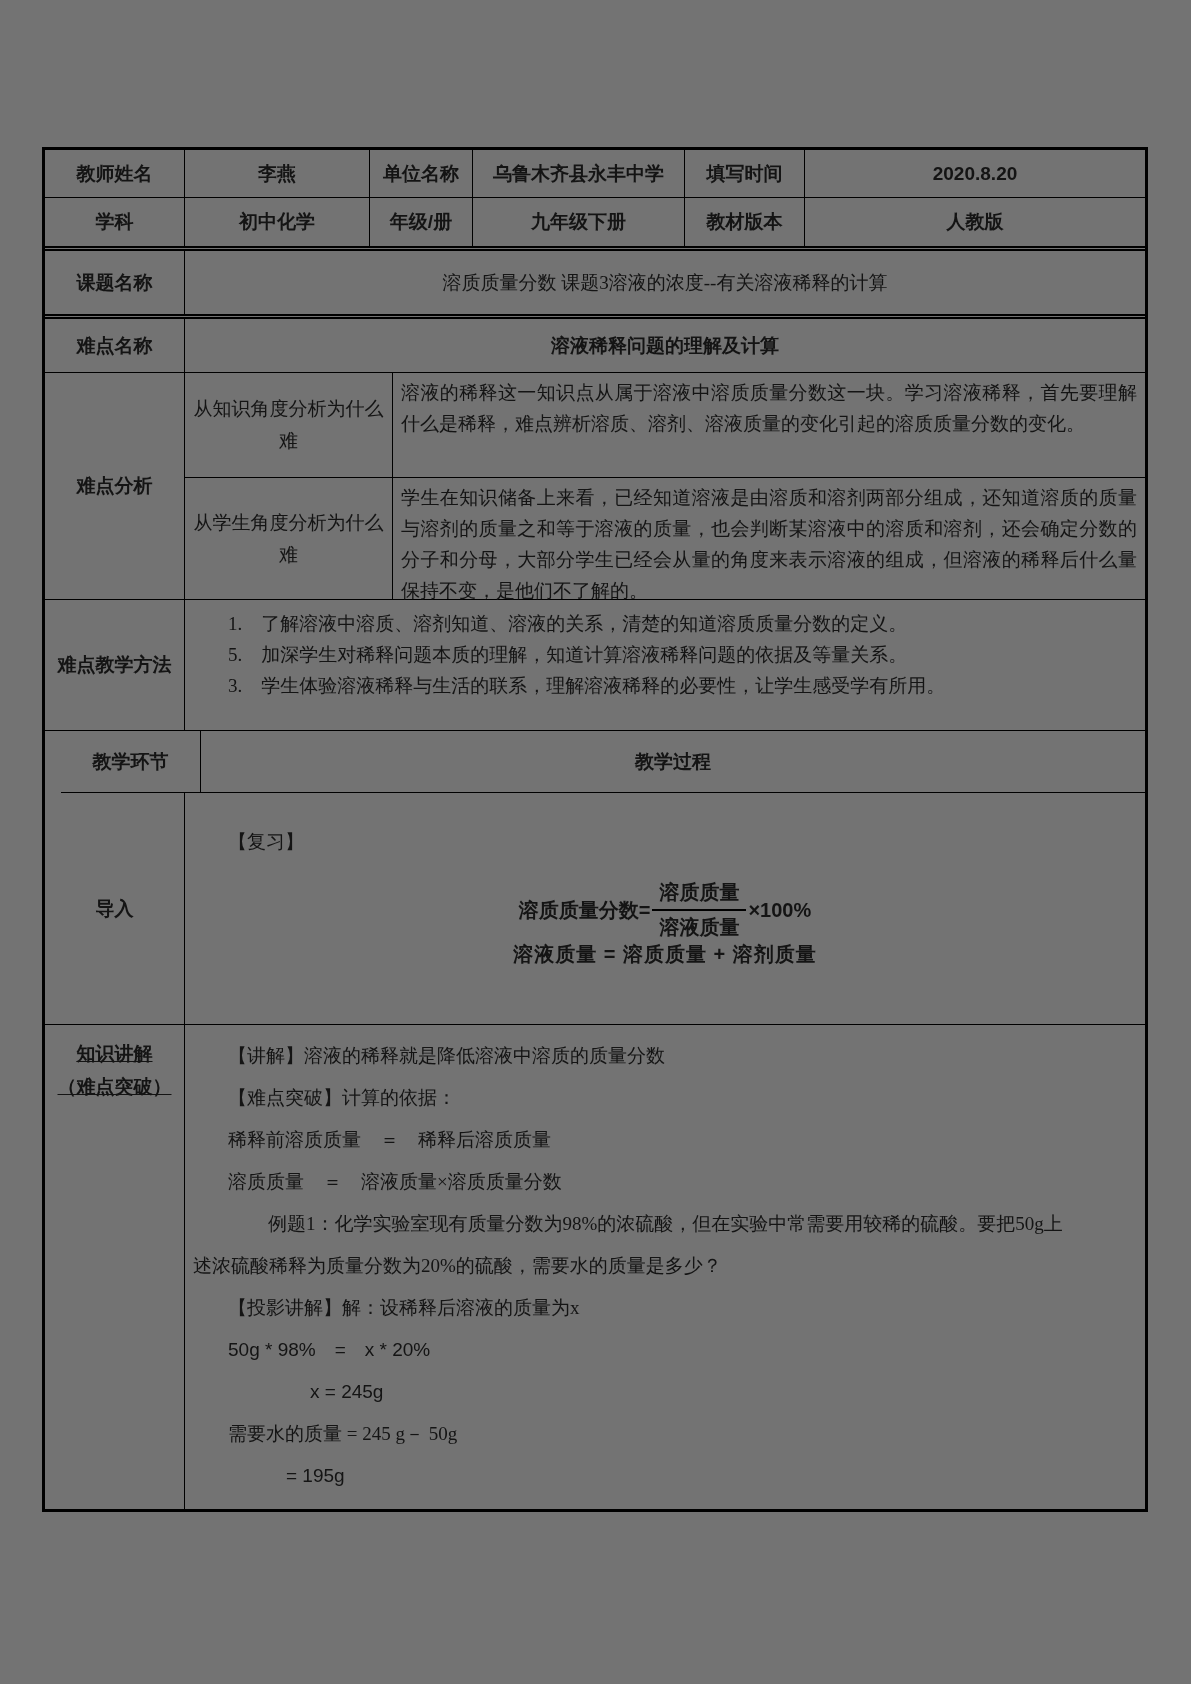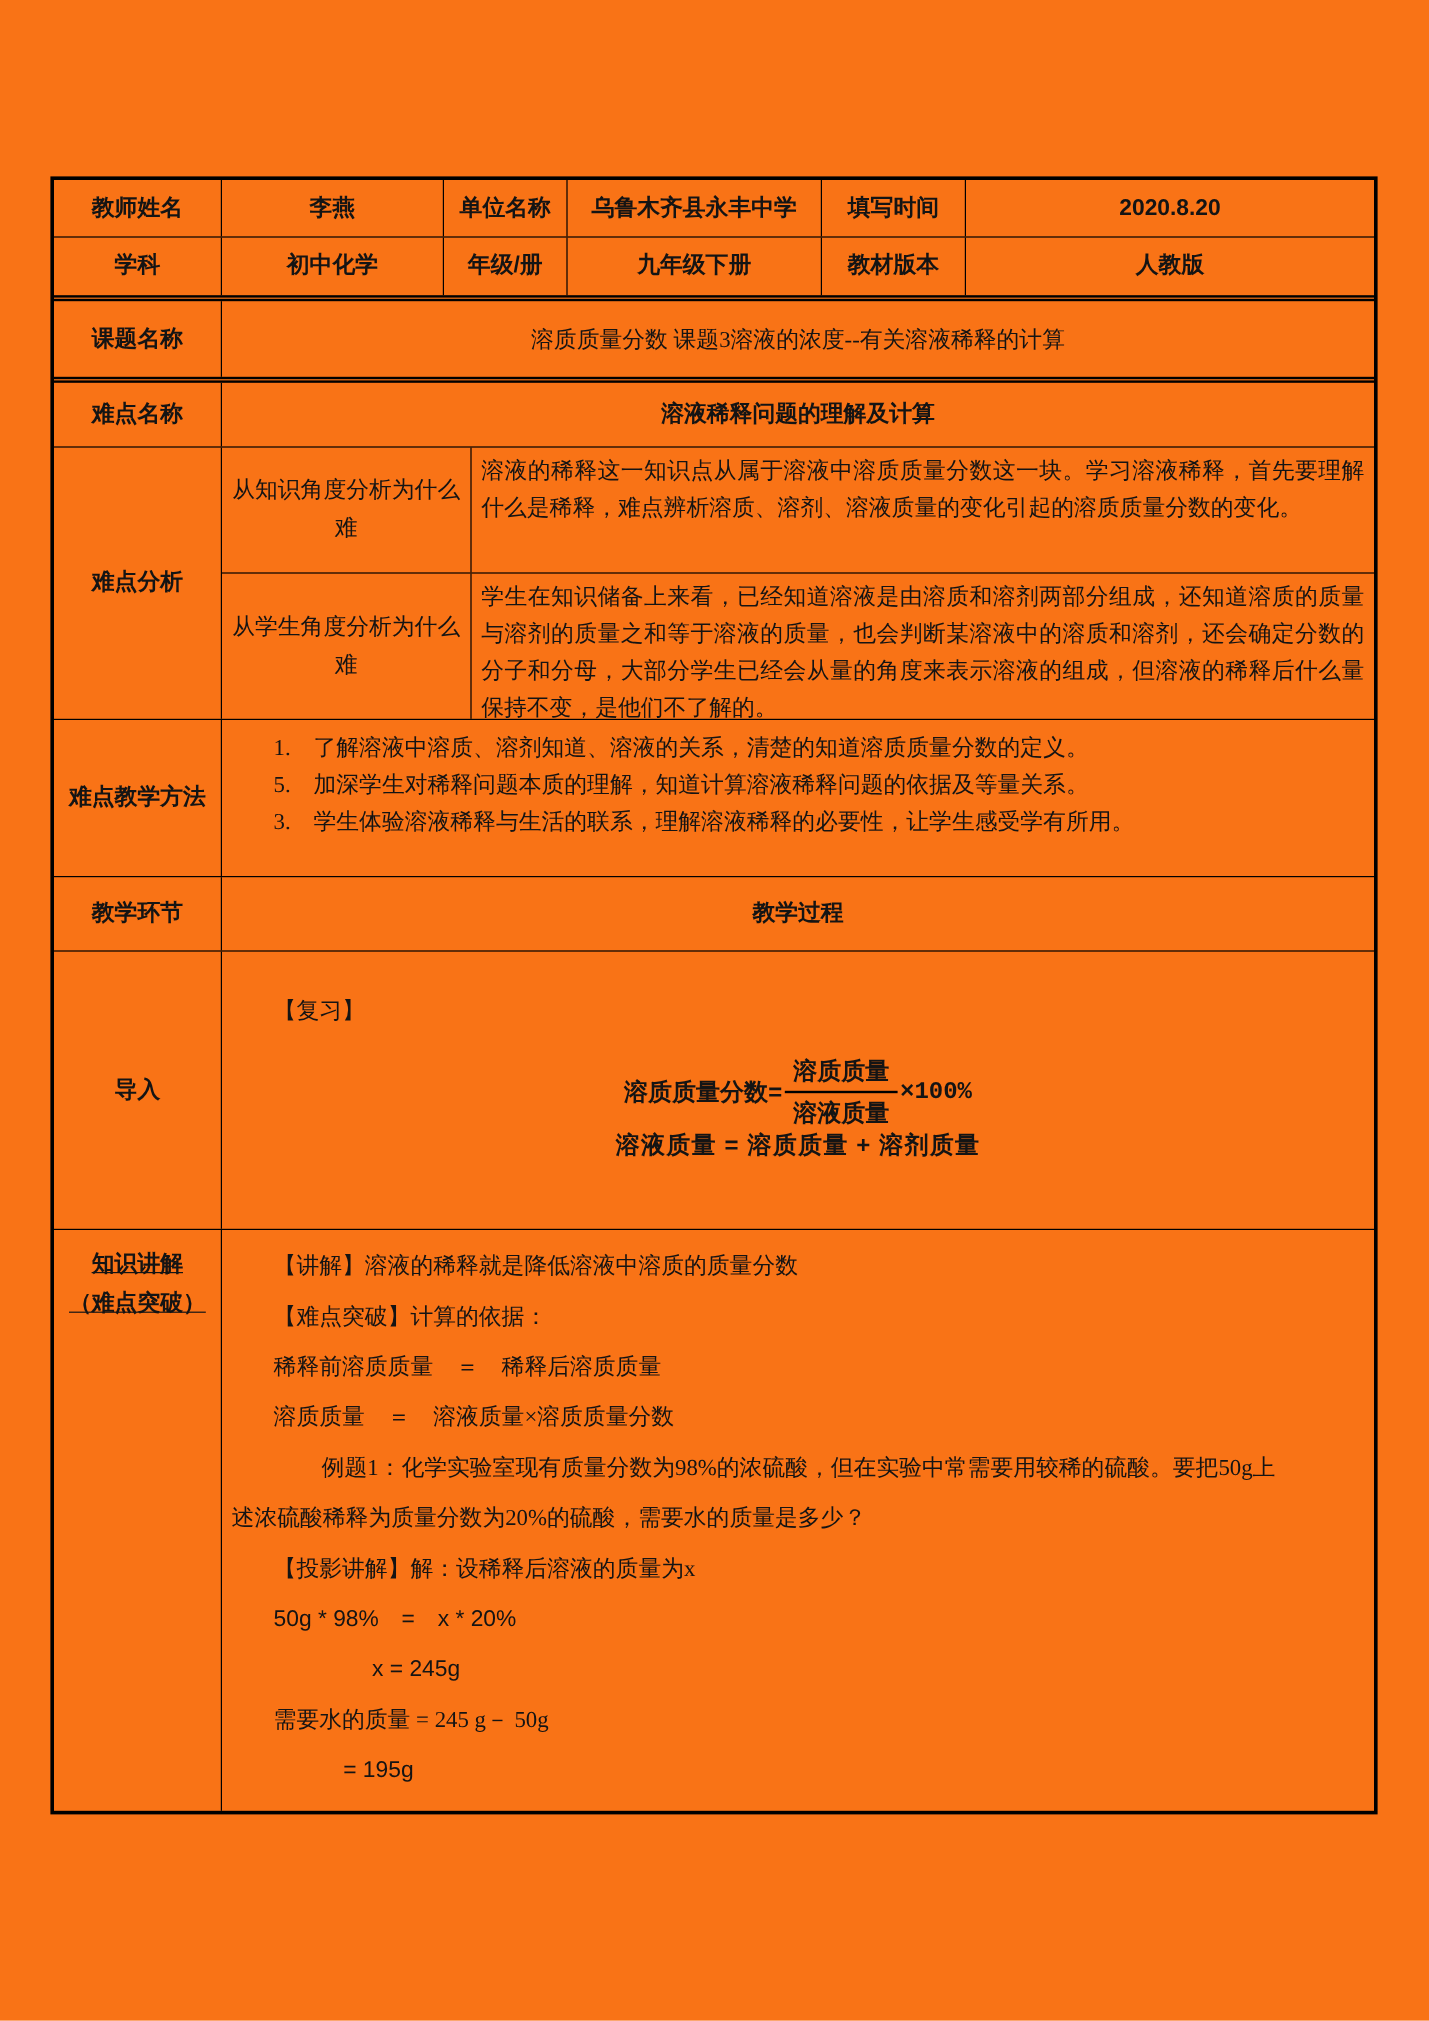--- a/index.html
+++ b/index.html
@@ -1,20 +1,20 @@
 <!DOCTYPE html>
 <html><head>
 <meta charset="utf-8">
 <style>
   html,body{margin:0;padding:0;background:#ffffff;}
   .page{
     position:relative;
     width:1191px;
     height:1684px;
-    background:#f97316;
+    background:#737373;
     font-family:"Liberation Serif","DejaVu Serif",serif;
     color:#141414;
     overflow:hidden;
   }
   .tbl{
     position:absolute;
     left:42px;
     top:147px;
     width:1106px;
     box-sizing:border-box;
@@ -30,21 +30,21 @@
     font-weight:bold;
     font-size:19px;
     line-height:26px;
   }
   .r1{height:48px;}
   .r2{height:53px;}
   .r3{height:68px;}
   .r4{height:54px;}
   .r5{height:227px;}
   .r6{height:131px;}
-  .r7{height:62px;}
+  .r7{height:62px;margin-left:16px;}
   .r8{height:232px;}
   .r9{height:484px;}
   .w1{width:140px;}
   .w2{width:185px;}
   .w3{width:103px;}
   .w4{width:212px;}
   .w5{width:120px;}
   .wf{flex:1;}
   .topic-val{font-size:19px;font-family:"Liberation Serif","DejaVu Serif",serif;font-weight:400;}
   
@@ -68,21 +68,21 @@
   }
   
   .tm-list{flex:1;padding:8px 10px 0 43px;box-sizing:border-box;}
   .tm-item{font-size:19px;line-height:31px;text-align:left;}
   
   .intro-cell{flex:1;position:relative;box-sizing:border-box;display:block;}
   .review-tag{font-size:19px;margin:36px 0 0 43px;text-align:left;}
   .formula-line{
     margin-top:24px;
     display:flex;justify-content:center;align-items:center;
-    font-family:Liberation Mono, monospace;
+    font-family:Liberation Sans, sans-serif;
     font-weight:bold;font-size:20px;
   }
   .frac{display:inline-flex;flex-direction:column;text-align:center;margin:0 2px;}
   .frac .num{border-bottom:2.5px solid #000;padding:0 7px 3px 7px;}
   .frac .den{padding-top:3px;}
   .formula2{
     text-align:center;
     font-family:"Liberation Sans","DejaVu Sans",sans-serif;
     font-weight:bold;font-size:20px;letter-spacing:1px;
   }

